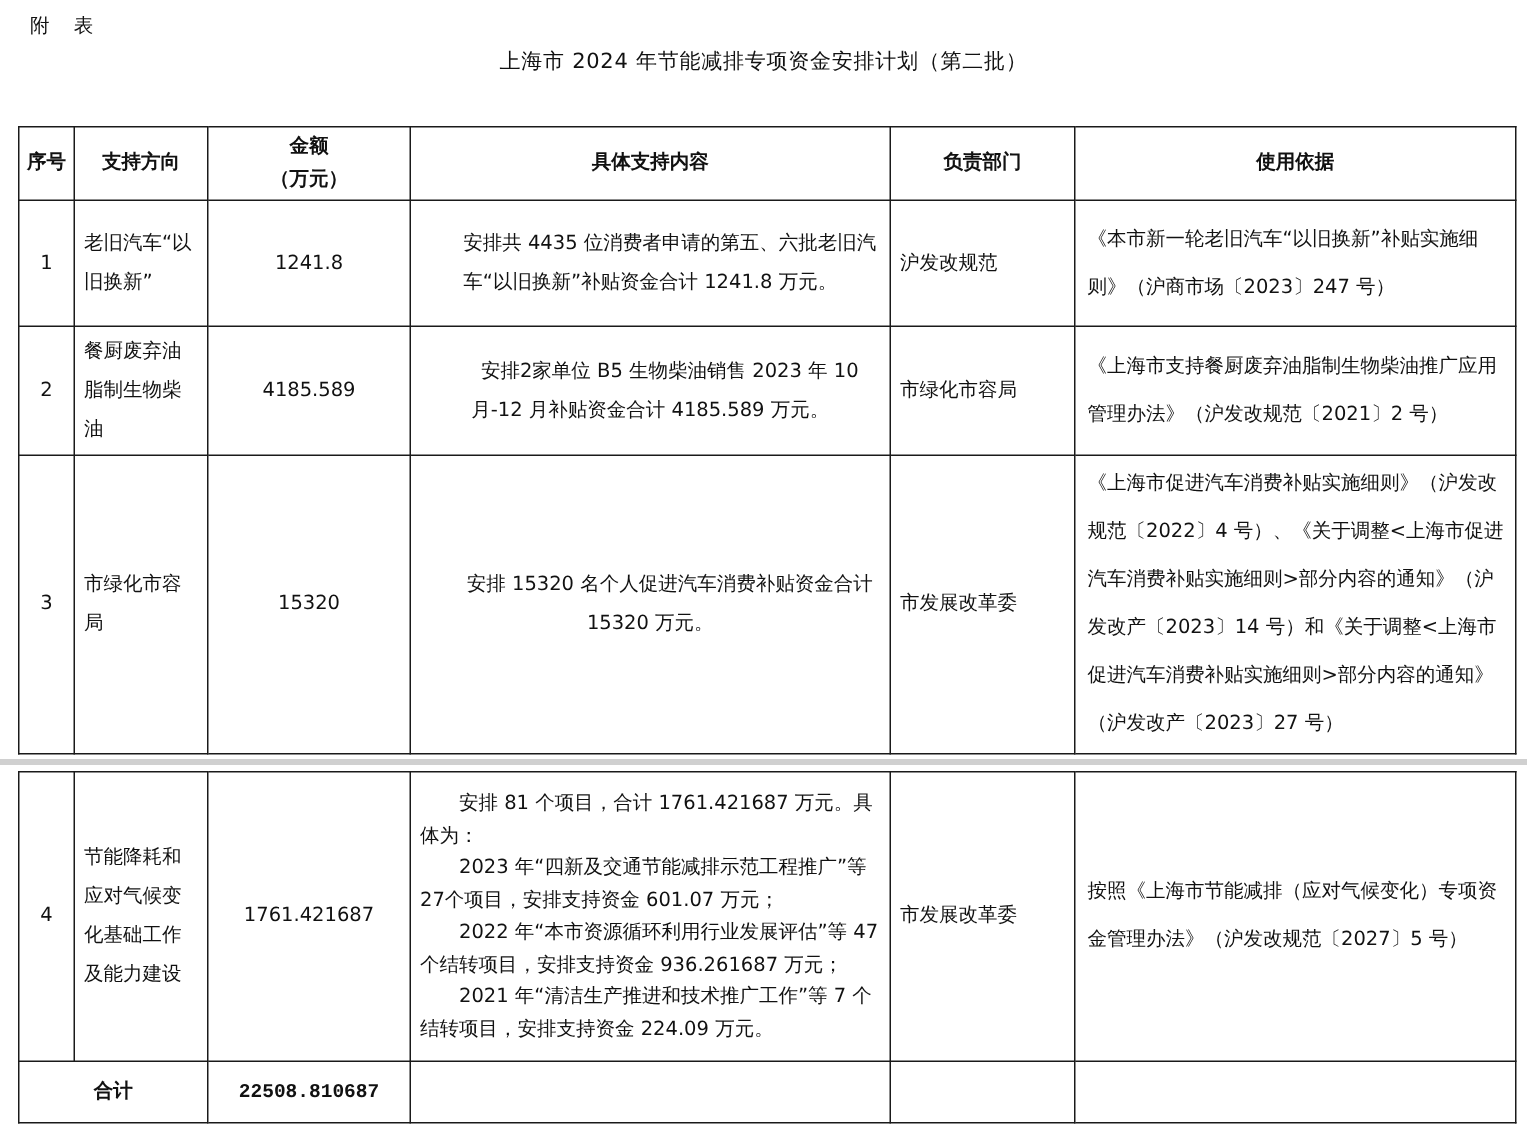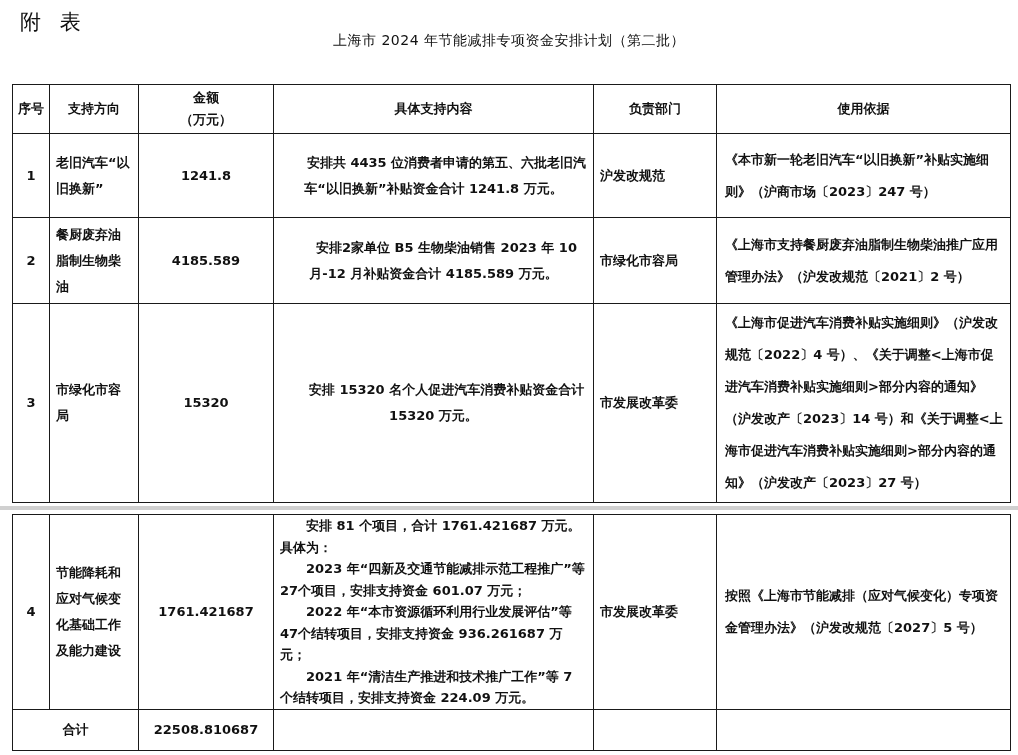--- a/index.html
+++ b/index.html
@@ -1,26 +1,26 @@
 <!DOCTYPE html>
 <html><head>
 <meta charset="utf-8">
 <style>
   * { box-sizing: border-box; margin: 0; padding: 0; }
   html, body { width: 1018px; height: 755px; background: #ffffff; overflow: hidden; }
   body { position: relative; font-family: "DejaVu Sans", "Liberation Sans", sans-serif; color: #111; }
-  .annex { position: absolute; left: 20px; top: 8px; font-size: 21px; letter-spacing: 6px; }
+  .annex { position: absolute; left: 20px; top: 8px; font-size: 13px; letter-spacing: 6px; }
   .title { position: absolute; left: 0; width: 1018px; top: 32px; text-align: center; font-size: 14px; letter-spacing: 0.5px; }
   table { position: absolute; border-collapse: collapse; table-layout: fixed; left: 12px; width: 998px; }
-  td, th { border: 1.5px solid #1a1a1a; font-size: 13px; line-height: 26px; vertical-align: middle; padding: 0 6px; font-weight: bold; }
+  td, th { border: 1.5px solid #1a1a1a; font-size: 13px; line-height: 26px; vertical-align: middle; padding: 0 6px; font-weight: normal; }
   th { font-weight: bold; text-align: center; line-height: 22px; }
   .c { text-align: center; }
   .l { text-align: left; }
   .content { text-align: center; text-indent: 2em; }
-  .b { font-weight: bold; }
+  .b { font-weight: bold; font-family: Liberation Mono, monospace; }
   #t1 { top: 84px; padding-left: 20px; }
   #t2 { top: 514px; }
   .gap { position: absolute; left: 0; width: 1018px; top: 506px; height: 4px; background: #d0d0d0; }
   col.c1 { width: 37px; } col.c2 { width: 89px; } col.c3 { width: 135px; }
   col.c4 { width: 320px; } col.c5 { width: 123px; } col.c6 { width: 294px; }
   .basis { line-height: 32px; padding: 0 6px 0 8px; }
 </style>
 </head>
 <body>
 

